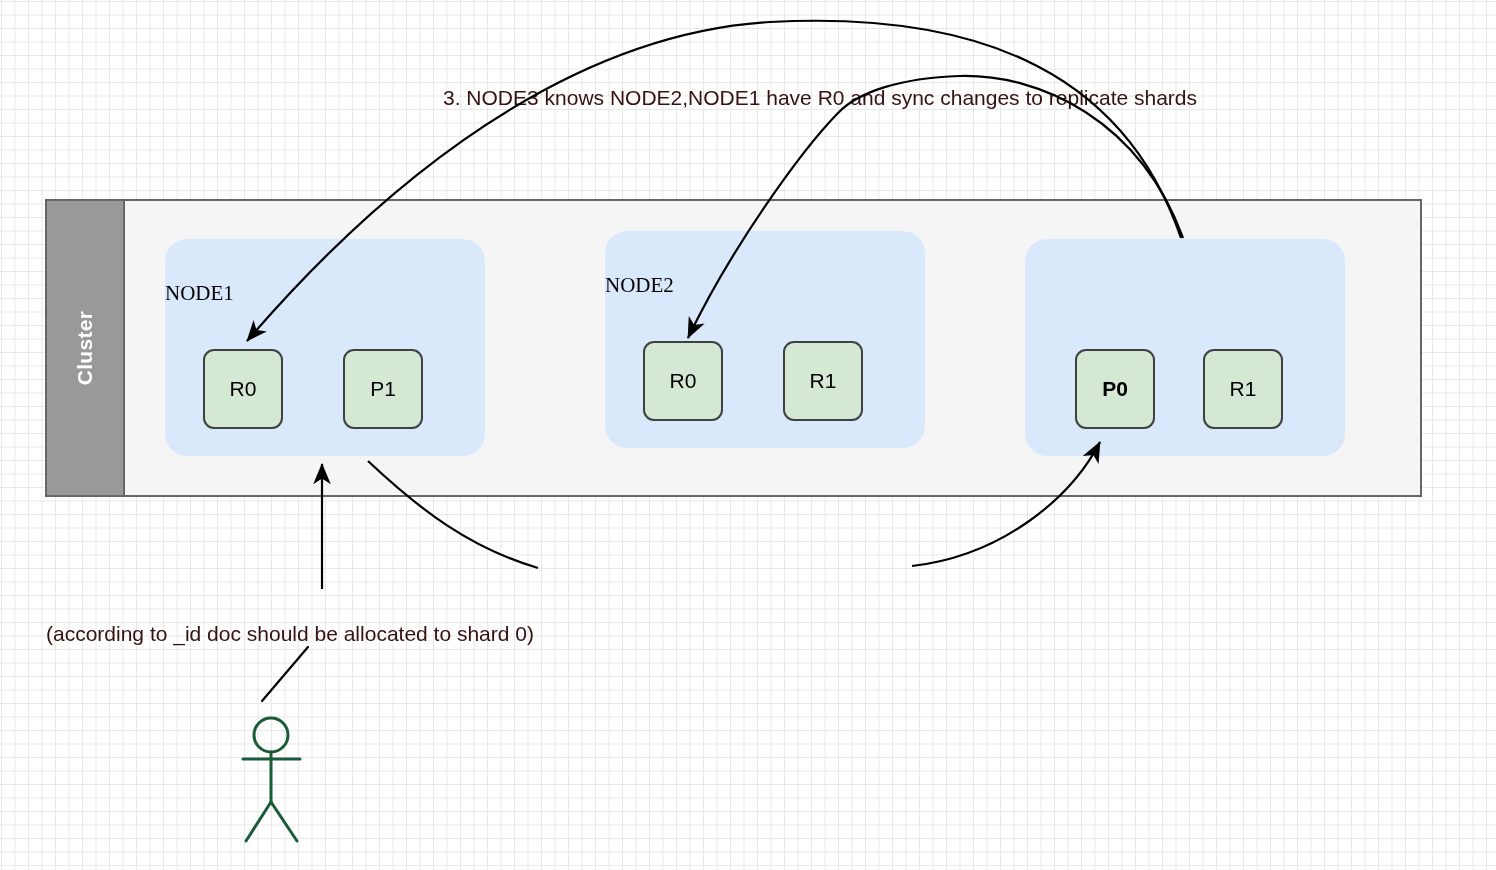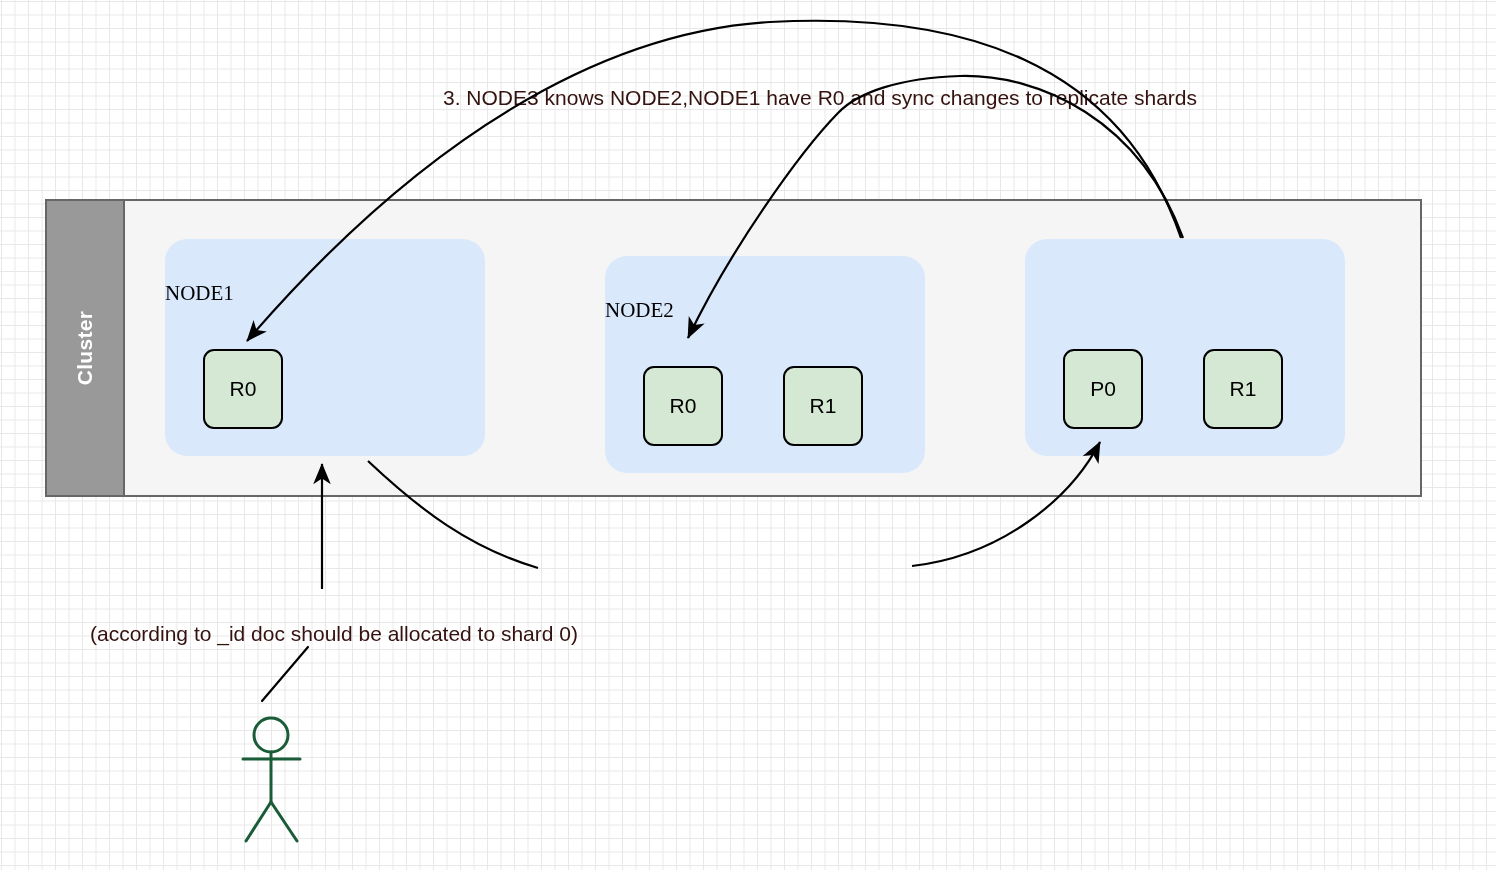--- a/index.html
+++ b/index.html
@@ -75,21 +75,21 @@
     top: 42px;
     font-size: 21px;
     color: #000000;
     font-family: Liberation Serif, serif;
   }
   .shard-box {
     position: absolute;
     width: 80px;
     height: 80px;
     background: #d5e8d4;
-    border: 2px solid #000000;
+    border: 2px solid #404040;
     border-radius: 11px;
     box-sizing: border-box;
     display: flex;
     align-items: center;
     justify-content: center;
     font-size: 21px;
     color: #000000;
     font-family: "Liberation Sans", sans-serif;
   }
 
@@ -129,38 +129,39 @@
 <div id="canvas">
 
   <div class="cluster-box"></div>
   <div class="cluster-tab">
     <span class="cluster-tab-label">Cluster</span>
   </div>
 
   <div class="node-box" style="left:165px; top:239px; width:320px; height:217px;">
     <div class="node-label">NODE1</div>
     <div class="shard-box" style="left:38px; top:110px;">R0</div>
+    <div class="shard-box" style="left:178px; top:110px;">P1</div>
   </div>
 
-  <div class="node-box" style="left:605px; top:256px; width:320px; height:217px;">
+  <div class="node-box" style="left:605px; top:231px; width:320px; height:217px;">
     <div class="node-label">NODE2</div>
     <div class="shard-box" style="left:38px; top:110px;">R0</div>
     <div class="shard-box" style="left:178px; top:110px;">R1</div>
   </div>
 
   <div class="node-box" style="left:1025px; top:239px; width:320px; height:217px;">
-    <div class="shard-box" style="left:38px; top:110px;">P0</div>
+    <div class="shard-box" style="left:50px; top:110px;font-weight:bold;">P0</div>
     <div class="shard-box" style="left:178px; top:110px;">R1</div>
   </div>
 
   <div class="annot" style="left:443px; top:86px;">3. NODE3 knows NODE2,NODE1 have R0 and sync changes to replicate shards</div>
 
 
 
-  <div class="annot" style="left:46px; top:622px;margin-left:44px;">(according to _id doc should be allocated to shard 0)</div>
+  <div class="annot" style="left:46px; top:622px;">(according to _id doc should be allocated to shard 0)</div>
 
   <svg id="overlay" viewBox="0 0 1496 870" xmlns="http://www.w3.org/2000/svg">
     <defs>
       <marker id="ah" markerWidth="12" markerHeight="12" refX="9.2" refY="4" orient="auto" markerUnits="strokeWidth">
         <path d="M0,0 L9.6,4 L0,8 L2.6,4 Z" fill="#000000"></path>
       </marker>
     </defs>
 
     <path class="arrow-path" d="M 1181,238 C 1120,60 960,12 770,22 C 600,32 420,140 247,341" marker-end="url(#ah)"></path>
 

